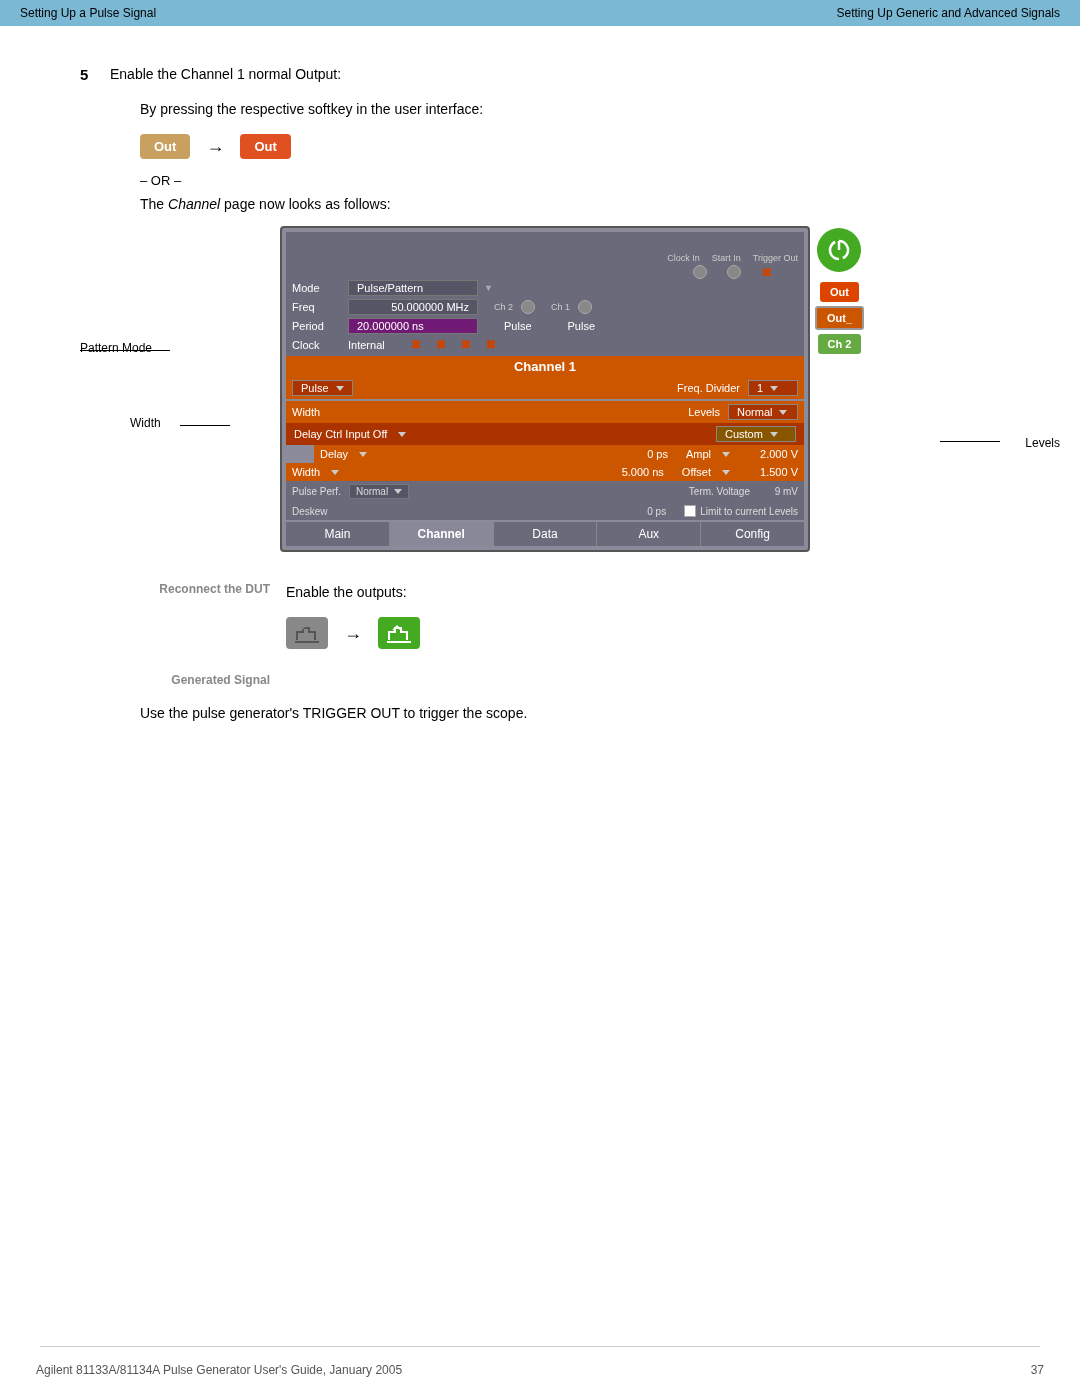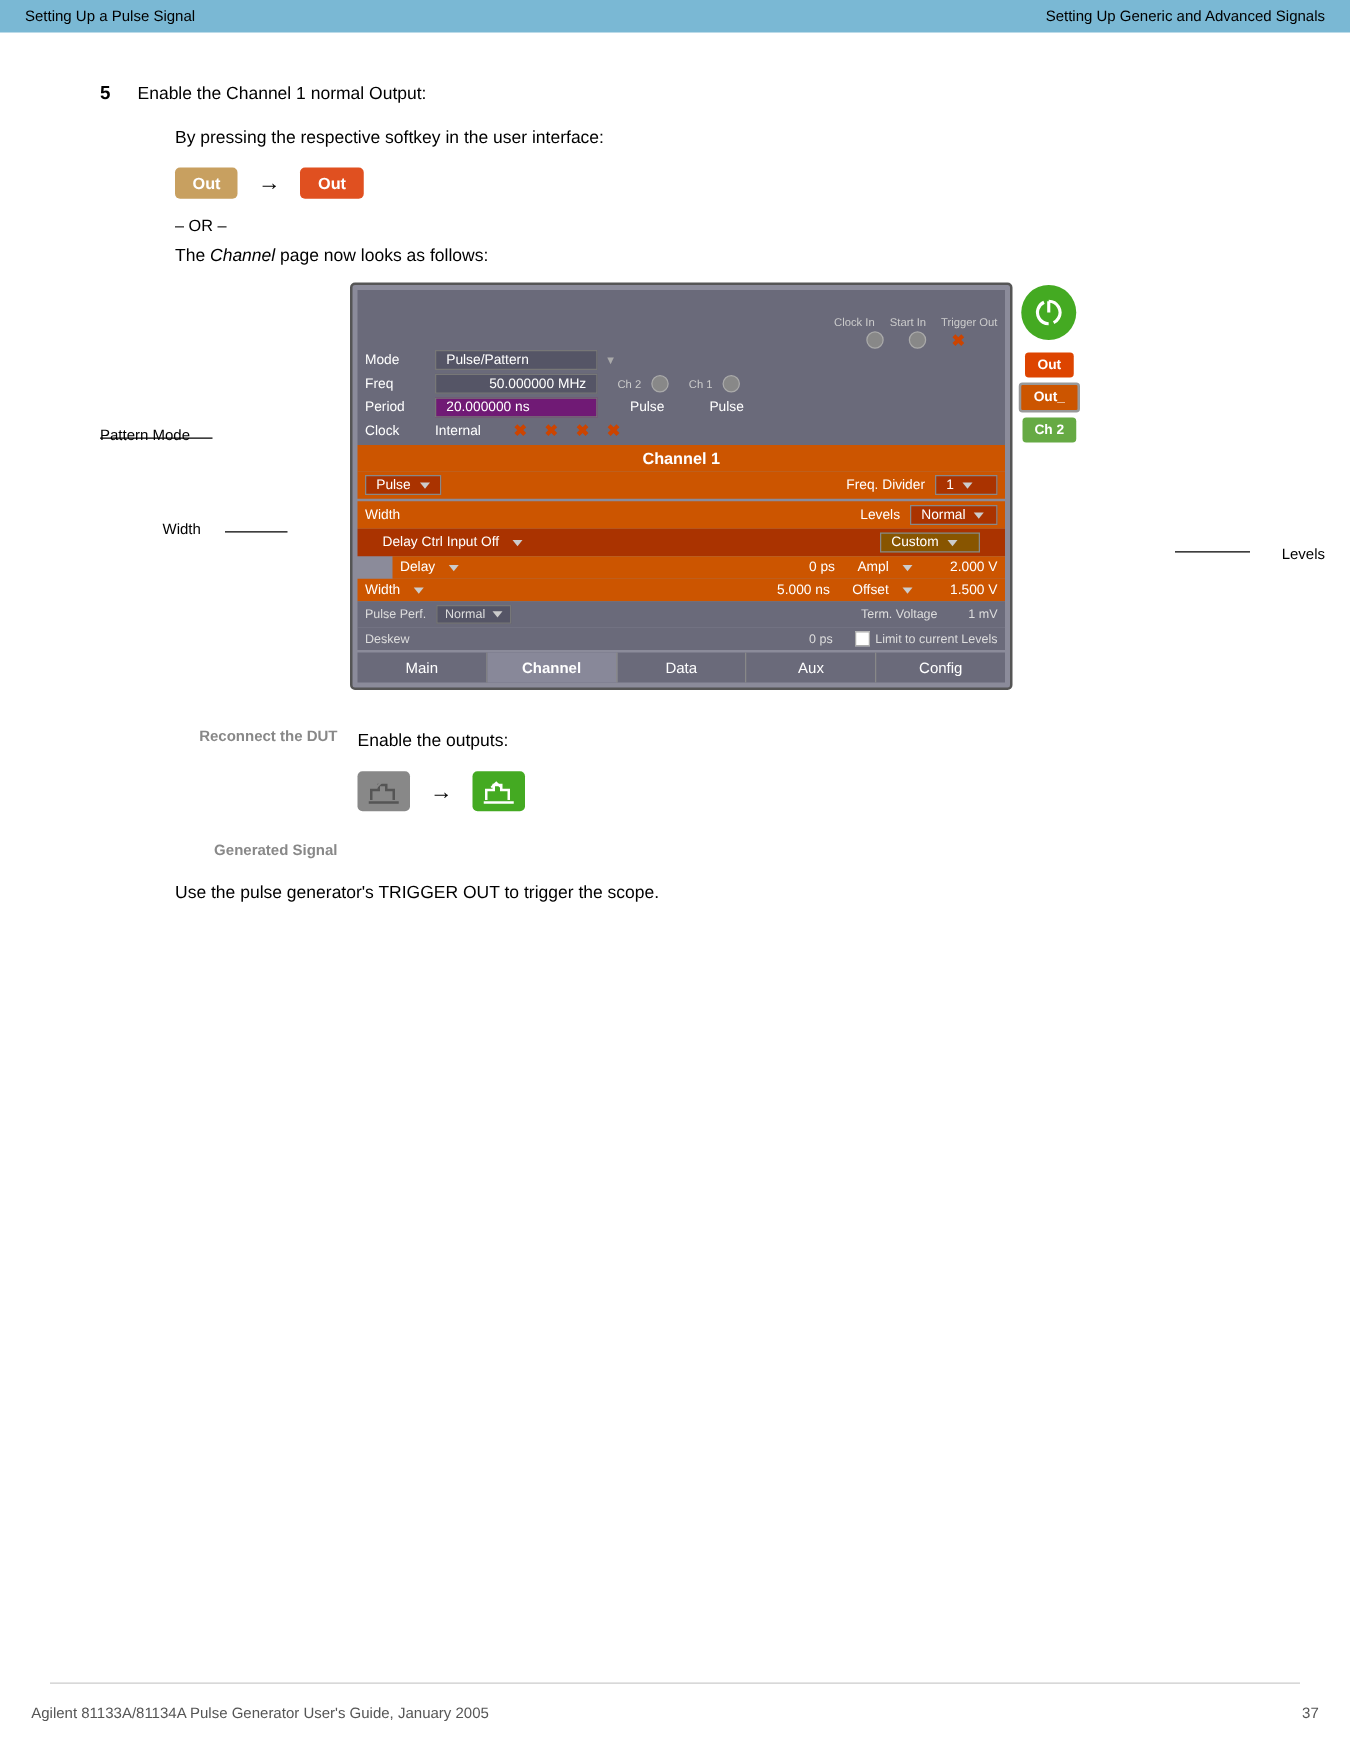--- a/index.html
+++ b/index.html
@@ -240,21 +240,21 @@
     }
 
     
     .footer {
       position: absolute;
       bottom: 20px;
       left: 0;
       right: 0;
       display: flex;
       justify-content: space-between;
-      padding: 0 25px;
+      padding: 0 36px;
       font-size: 12px;
       color: #555;
     }
 
     
     .footer-divider {
       position: absolute;
       bottom: 50px;
       left: 40px;
       right: 40px;
@@ -393,21 +393,21 @@
         <div style="background:#cc5500; display:flex; align-items:center; padding:3px 6px; gap:8px; font-size:11px; color:#fff; margin-top:2px;">
           <span>Width</span>
           <div style="flex:1;"></div>
           <span>Levels</span>
           <div style="background:#aa3300; padding:1px 8px; border:1px solid #888; display:flex; align-items:center; gap:4px; min-width:70px; cursor:pointer;">
             <span>Normal</span>
             <span class="dd-tri"></span>
           </div>
         </div>
 
-        <div style="background:#aa3300; display:flex; align-items:center; padding:3px 20px; gap:8px; font-size:11px; color:#fff;">
+        <div style="background:#aa3300; display:flex; align-items:center; padding:3px 8px; gap:8px; font-size:11px; color:#fff;">
           <span>Delay Ctrl Input Off</span>
           <span class="dd-tri"></span>
           <div style="flex:1;"></div>
 
           <div style="background:#885500; padding:1px 8px; border:1px solid #888; display:flex; align-items:center; gap:4px; min-width:80px; cursor:pointer;">
             <span>Custom</span>
             <span class="dd-tri"></span>
           </div>
         </div>
 
@@ -432,21 +432,21 @@
         </div>
 
         <div style="background:#6a6a7a; display:flex; align-items:center; padding:3px 6px; gap:8px; font-size:10px; color:#ddd;">
           <span>Pulse Perf.</span>
           <div style="background:#555566; padding:1px 6px; border:1px solid #777; display:flex; align-items:center; gap:3px; cursor:pointer;">
             <span>Normal</span>
             <span class="dd-tri"></span>
           </div>
           <div style="flex:1;"></div>
           <span>Term. Voltage</span>
-          <span style="text-align:right; min-width:40px;">1 mV</span>
+          <span style="text-align:right; min-width:40px;">9 mV</span>
         </div>
 
         <div style="background:#6a6a7a; display:flex; align-items:center; padding:3px 6px; gap:8px; font-size:10px; color:#ddd;">
           <span>Deskew</span>
           <div style="flex:1;"></div>
           <span>0 ps</span>
           <span style="margin-left:10px; display:flex; align-items:center; gap:4px;">
             <span class="small-checkbox"></span>
             <span>Limit to current Levels</span>
           </span>

